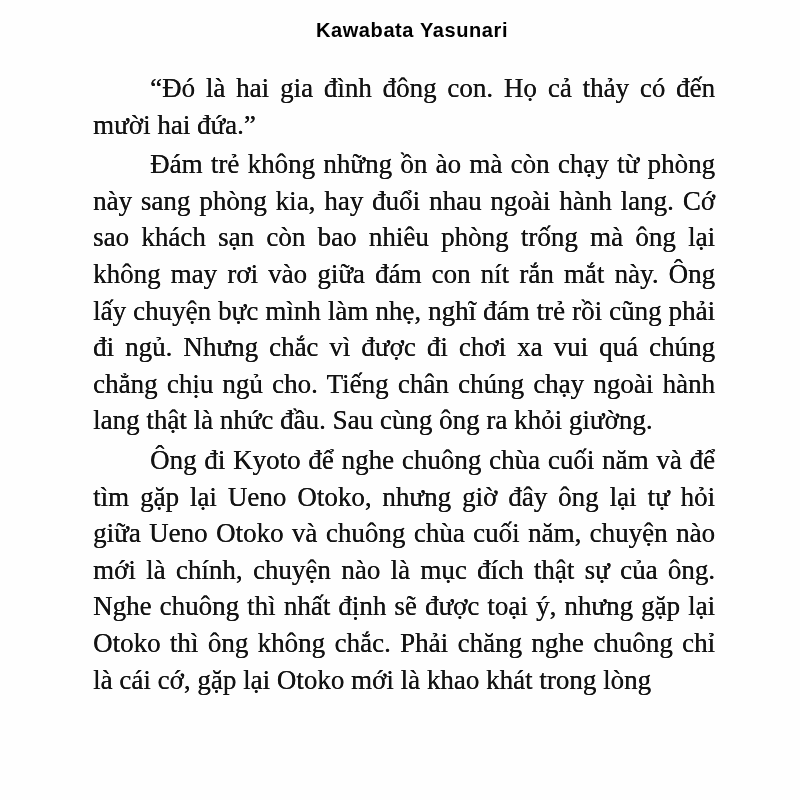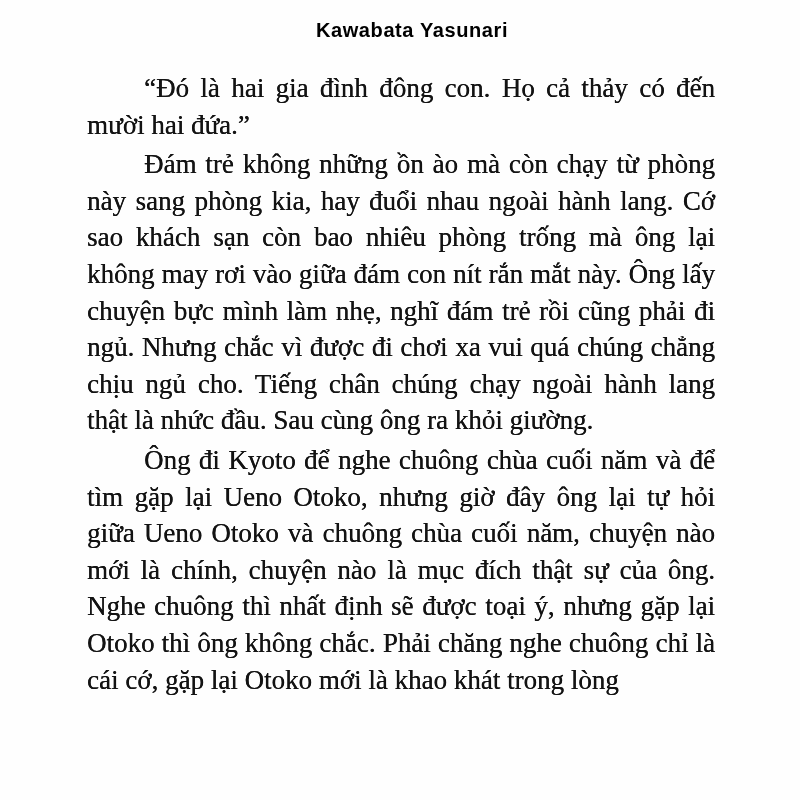--- a/index.html
+++ b/index.html
@@ -37,21 +37,21 @@
     left: 85px;
     width: 630px;
     font-family: "Liberation Serif", serif;
     font-size: 27px;
     line-height: 36.6px;
     text-align: justify;
     color: #131313;
     text-shadow: 0.25px 0 0 currentColor; 
   }
   .para {
-    margin: 0 0 3px 2px;
+    margin: 0 0 3px 8px;
     text-indent: 57px;
     font-family: Liberation Serif, serif;
   }
 </style>
 </head>
 <body>
 
 <div class="page">
 
   <header class="running-head">

